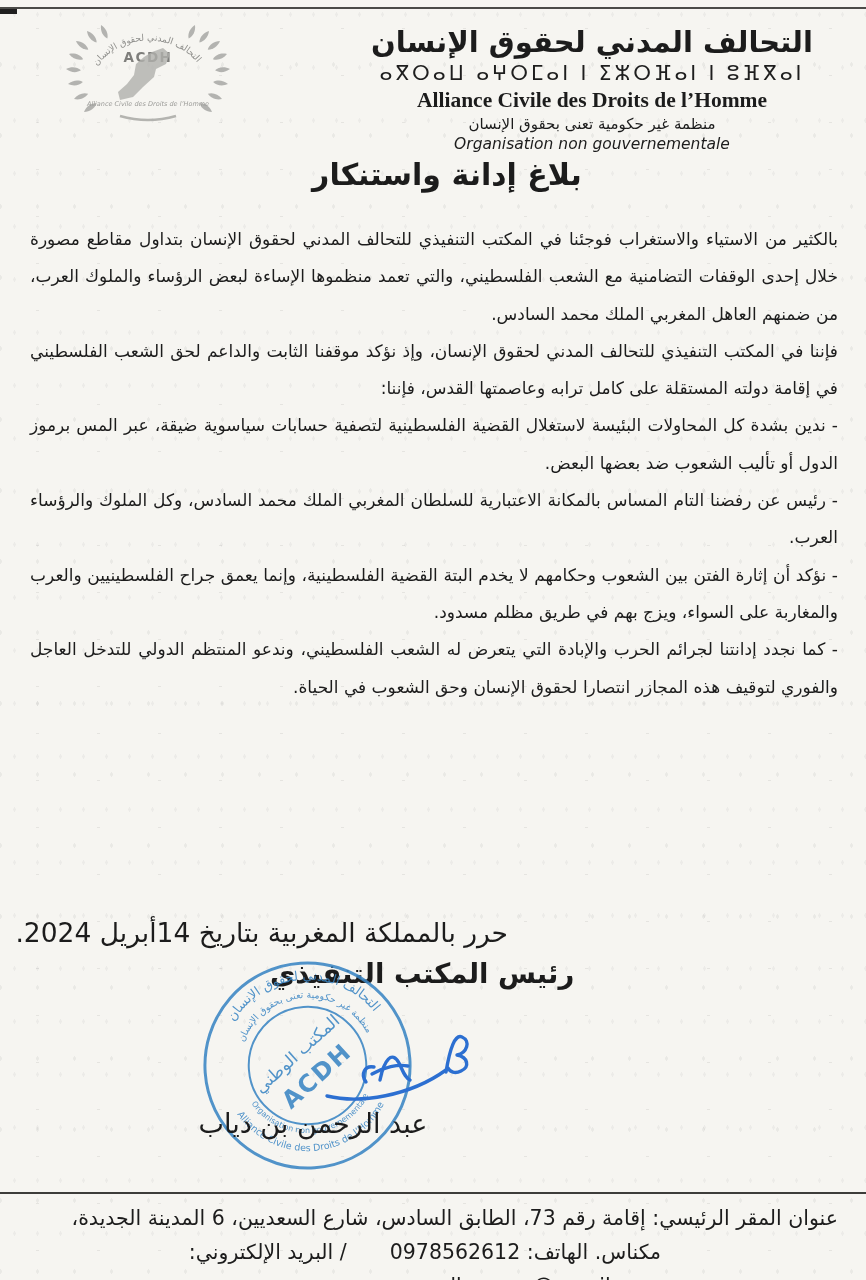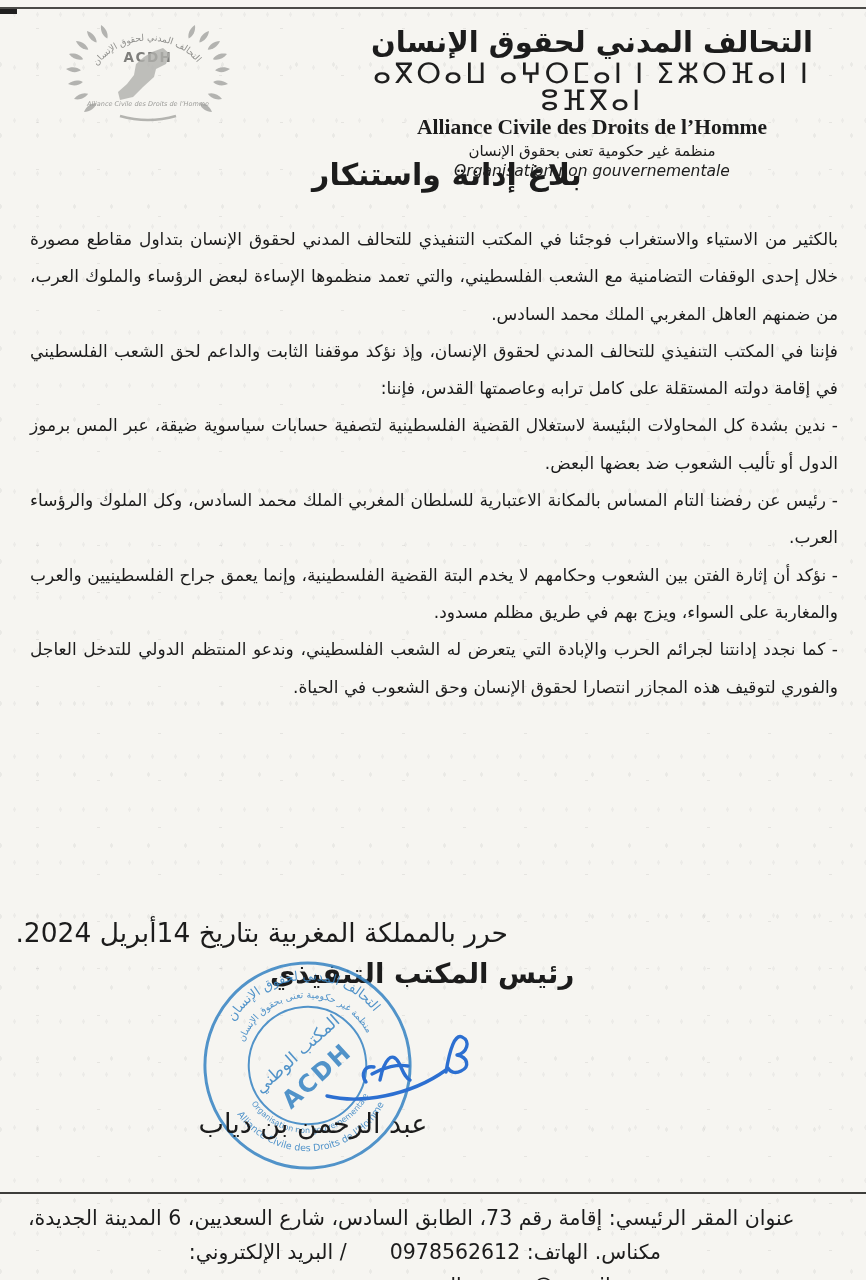--- a/index.html
+++ b/index.html
@@ -18,21 +18,21 @@
     background-size:61px 47px, 37px 71px, 23px 53px;
     background-position:7px 5px, 19px 29px, 3px 41px;
   }
   .top-rule { position:absolute; top:7px; left:0; right:0; height:2px; background:#4b4b48; }
   .corner-dash { position:absolute; top:9px; left:0; width:17px; height:5px; background:#1f1f1f; }
 
   .logo { position:absolute; left:56px; top:20px; width:184px; height:106px; }
 
   .org-block { position:absolute; left:362px; top:24px; width:460px; text-align:center; direction:rtl; }
   .org-name-ar { font-size:29px; font-weight:bold; line-height:36px; letter-spacing:0; }
-  .org-tifinagh { direction:ltr; font-size:28px; letter-spacing:3px; line-height:27px; color:#1e1e1e;font-family:Liberation Serif, serif; }
+  .org-tifinagh { direction:ltr; font-size:20px; letter-spacing:3px; line-height:27px; color:#1e1e1e; }
   .org-name-fr { direction:ltr; font-family:"Liberation Serif", serif; font-weight:bold; font-size:21.5px; line-height:27px; }
   .org-type-ar { font-size:15px; line-height:20px; }
   .org-type-fr { direction:ltr; font-style:italic; font-size:15.5px; line-height:20px; }
 
   .doc-title { position:absolute; top:157px; left:0; width:100%; text-align:center; direction:rtl;
                font-size:30px; font-weight:bold; transform:translateX(14px); }
 
   .body-text { position:absolute; top:221px; left:30px; width:808px; direction:rtl;
                font-size:17px; line-height:37.3px; text-align:justify; }
   .body-text p { margin:0; }
@@ -45,21 +45,21 @@
 
   .stamp-wrap { position:absolute; left:190px; top:948px; width:235px; height:235px;
                 transform:rotate(-4deg); opacity:.88; }
   .signature { position:absolute; left:322px; top:1008px; width:155px; height:102px; }
 
   .sig-name { position:absolute; top:1108px; left:178px; width:270px; direction:rtl; text-align:center;
               font-size:27px; font-weight:normal; white-space:nowrap; }
 
   .footer-rule { position:absolute; top:1192px; left:0; right:0; height:2px; background:#3d3d3a; }
   .footer { position:absolute; top:1201px; left:0; right:0; direction:rtl; font-size:20.5px; line-height:34px; }
-  .footer-line1 { text-align:left; padding:0 28px; }
+  .footer-line1 { text-align:right; padding:0 28px; }
   .footer-line2 { text-align:right; padding-right:205px; }
   .footer-gap { display:inline-block; width:30px; }
   .email { direction:ltr; unicode-bidi:embed; }
 </style>
 </head>
 <body>
 
 <div class="page">
 
   <div class="top-rule"></div>

